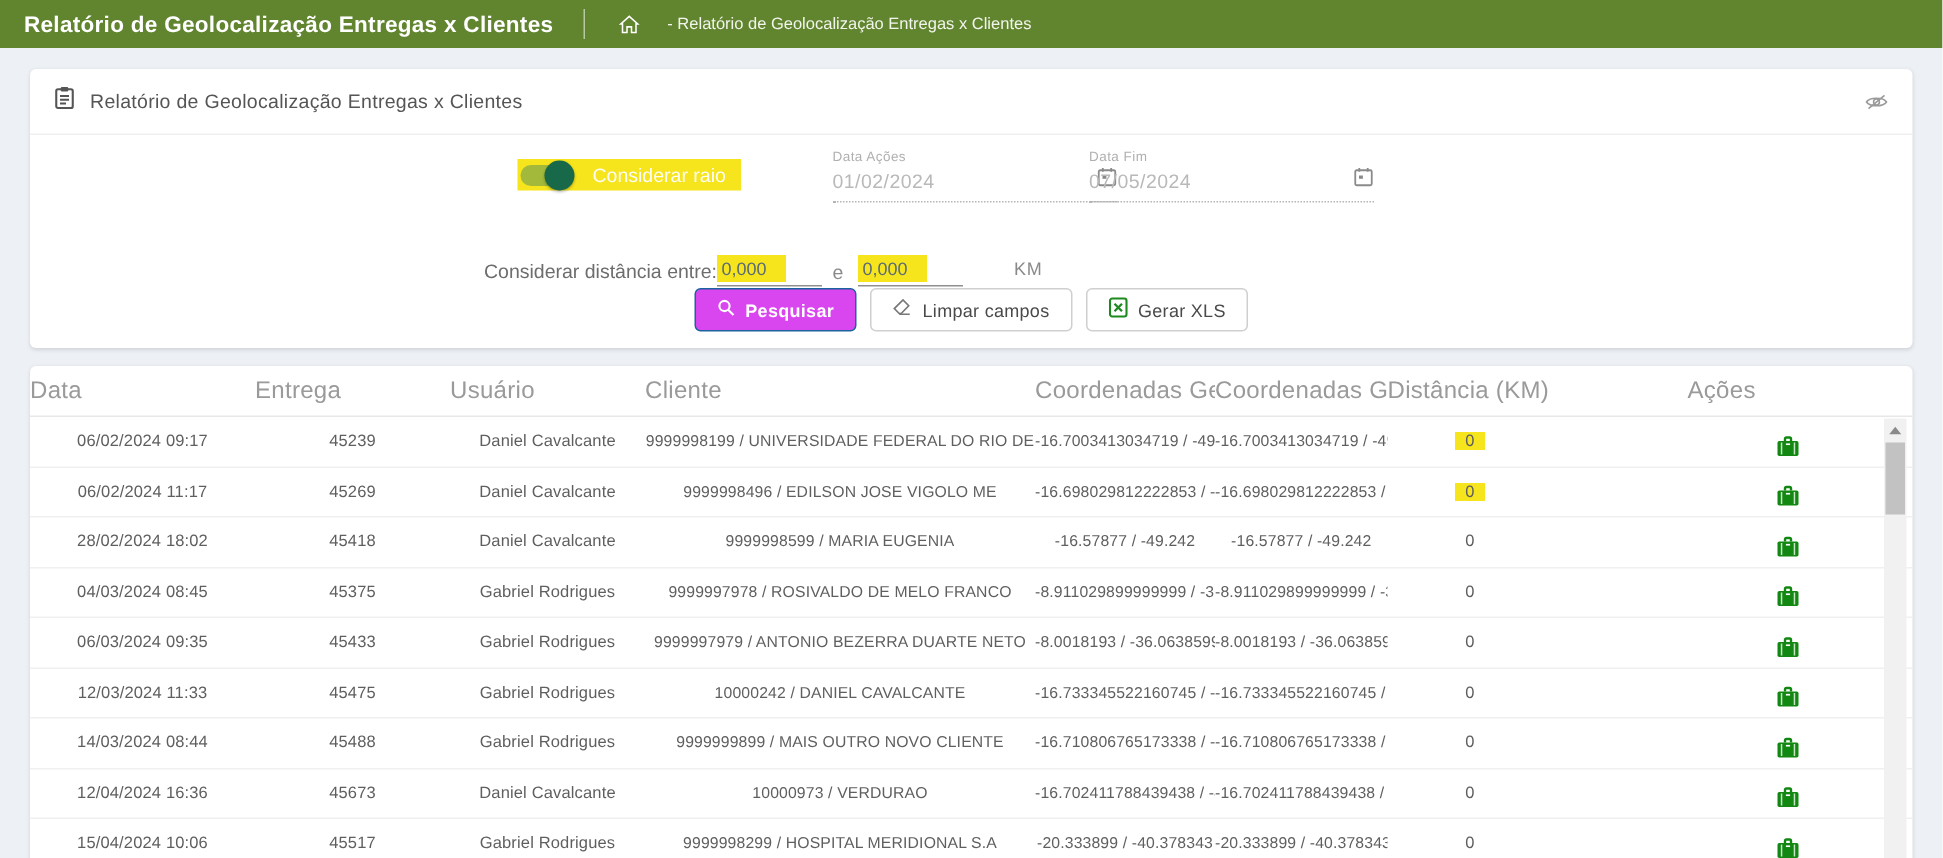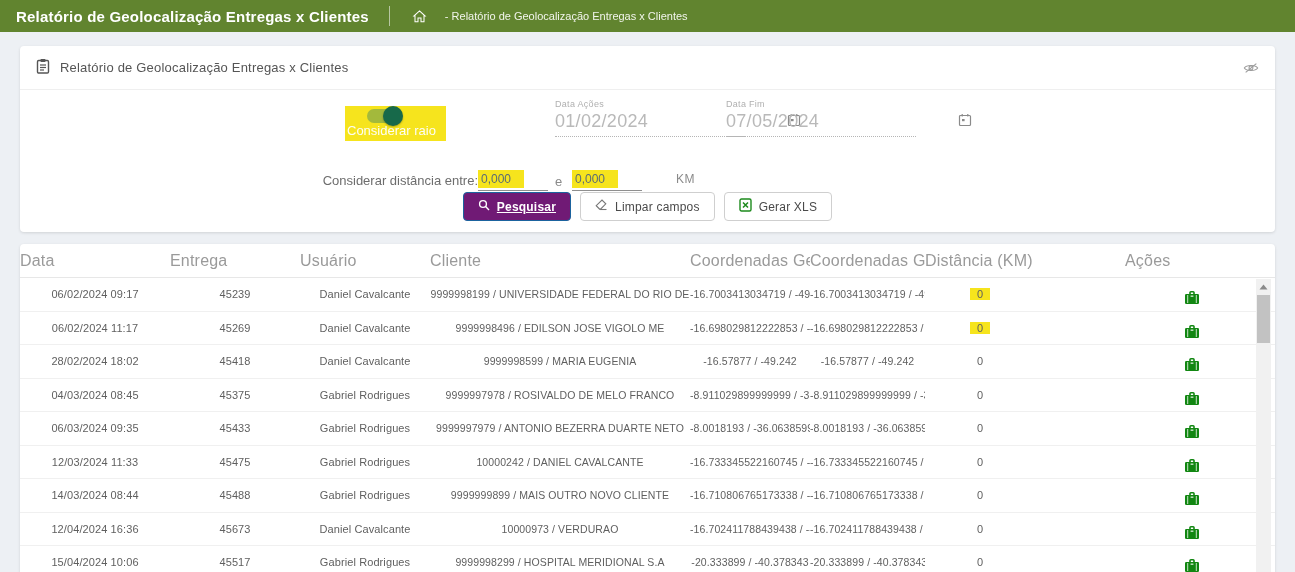--- a/index.html
+++ b/index.html
@@ -32,34 +32,34 @@
   .card-head {
     height:44px; display:flex; align-items:center; padding:0 16px;
     border-bottom:1px solid #efefef;
   }
   .card-title { font-size:13px; color:#555; margin-left:10px; letter-spacing:.2px; }
   .eye-off { margin-left:auto; display:flex; align-items:center; cursor:pointer; }
 
   
   .toggle-wrap {
     position:absolute; top:60px; left:325px; display:flex; align-items:center;
-    background:#f6e41d; padding:3px 10px 3px 2px; cursor:pointer;flex-direction:column;
+    background:#f6e41d; padding:3px 10px 3px 2px; cursor:pointer;
   }
   .switch { position:relative; width:38px; height:14px; margin-right:10px; }
   .switch-track { position:absolute; top:0; left:0; width:34px; height:14px; border-radius:7px; background:#a3b93c; }
   .switch-knob { position:absolute; top:-3px; left:16px; width:20px; height:20px; border-radius:50%;
     background:#17694a; box-shadow:0 1px 2px rgba(0,0,0,.3); }
   .toggle-label { font-size:13px; color:#fdfdf6; }
 
   .datefield { position:absolute; top:53px; width:190px; border-bottom:1px dotted #b5b5b5; padding-bottom:4px; }
   .datefield .flabel { font-size:9px; color:#b0b0b0; letter-spacing:.3px; }
   .datefield .frow { display:flex; align-items:center; margin-top:2px; }
   .datefield input {
     border:none; outline:none; background:transparent; flex:1;
-    font-family:"Liberation Sans", sans-serif; font-size:18px; color:#b9b9b9; letter-spacing:.3px;
+    font-family:"Liberation Sans", sans-serif; font-size:13px; color:#b9b9b9; letter-spacing:.3px;
   }
   .df-inicio { left:535px; }
   .df-fim { left:706px; }
 
   .dist-row { position:absolute; top:124px; left:0; width:100%; height:22px; }
   .dist-label { position:absolute; right:797px; top:3px; font-size:13px; color:#6d6d6d; }
   .kmfield { position:absolute; top:0; display:flex; align-items:baseline; border-bottom:1px solid #8f8f8f; height:21px;gap:44px; }
   .kmfield input {
     width:46px; border:none; outline:none; background:#f6e41d;
     font-family:"Liberation Sans", sans-serif; font-size:12px; color:#5a6b75; padding:2px 3px;
@@ -68,21 +68,21 @@
   .kf-1 { left:458px; width:70px; }
   .kf-2 { left:552px; width:70px; }
   .dist-e { position:absolute; left:535px; top:4px; font-size:13px; color:#8a8a8a; }
 
   .btn-row { position:absolute; top:146px; left:0; width:100%; display:flex; justify-content:center; gap:9px; }
   .btn {
     height:29px; display:inline-flex; align-items:center; gap:7px; padding:0 14px;
     border-radius:4px; font-size:12px; cursor:pointer; border:1px solid #cfcfcf; background:#fff; color:#4a4a4a;
     font-family:"Liberation Sans", sans-serif; letter-spacing:.2px;
   }
-  .btn-primary { background:#701a75; border-color:#1b639e; color:#fff; font-weight:bold;text-decoration:underline; }
+  .btn-primary { background:#d946ef; border-color:#1b639e; color:#fff; font-weight:bold; }
 
   
   .tgrid { display:grid; grid-template-columns:150px 130px 130px 260px 120px 115px 110px 224px; align-items:center; }
   .thead { height:34px; border-bottom:1px solid #e7e7e7; }
   .th { font-size:16px; color:#9a9a9a; text-align:left; white-space:nowrap; overflow:hidden; letter-spacing:.2px; }
   .trow { height:33.5px; border-bottom:1px solid #f0f0f0; }
   .td { font-size:11px; color:#5f5f5f; text-align:center; white-space:nowrap; overflow:hidden; letter-spacing:.1px; }
   .c-cliente, .c-coord { font-size:10.5px; }
   .dist.hl { background:#f6e41d; padding:1px 7px 2px 7px; }
   .c-acoes { padding-left:90px; margin-top:9px; }

